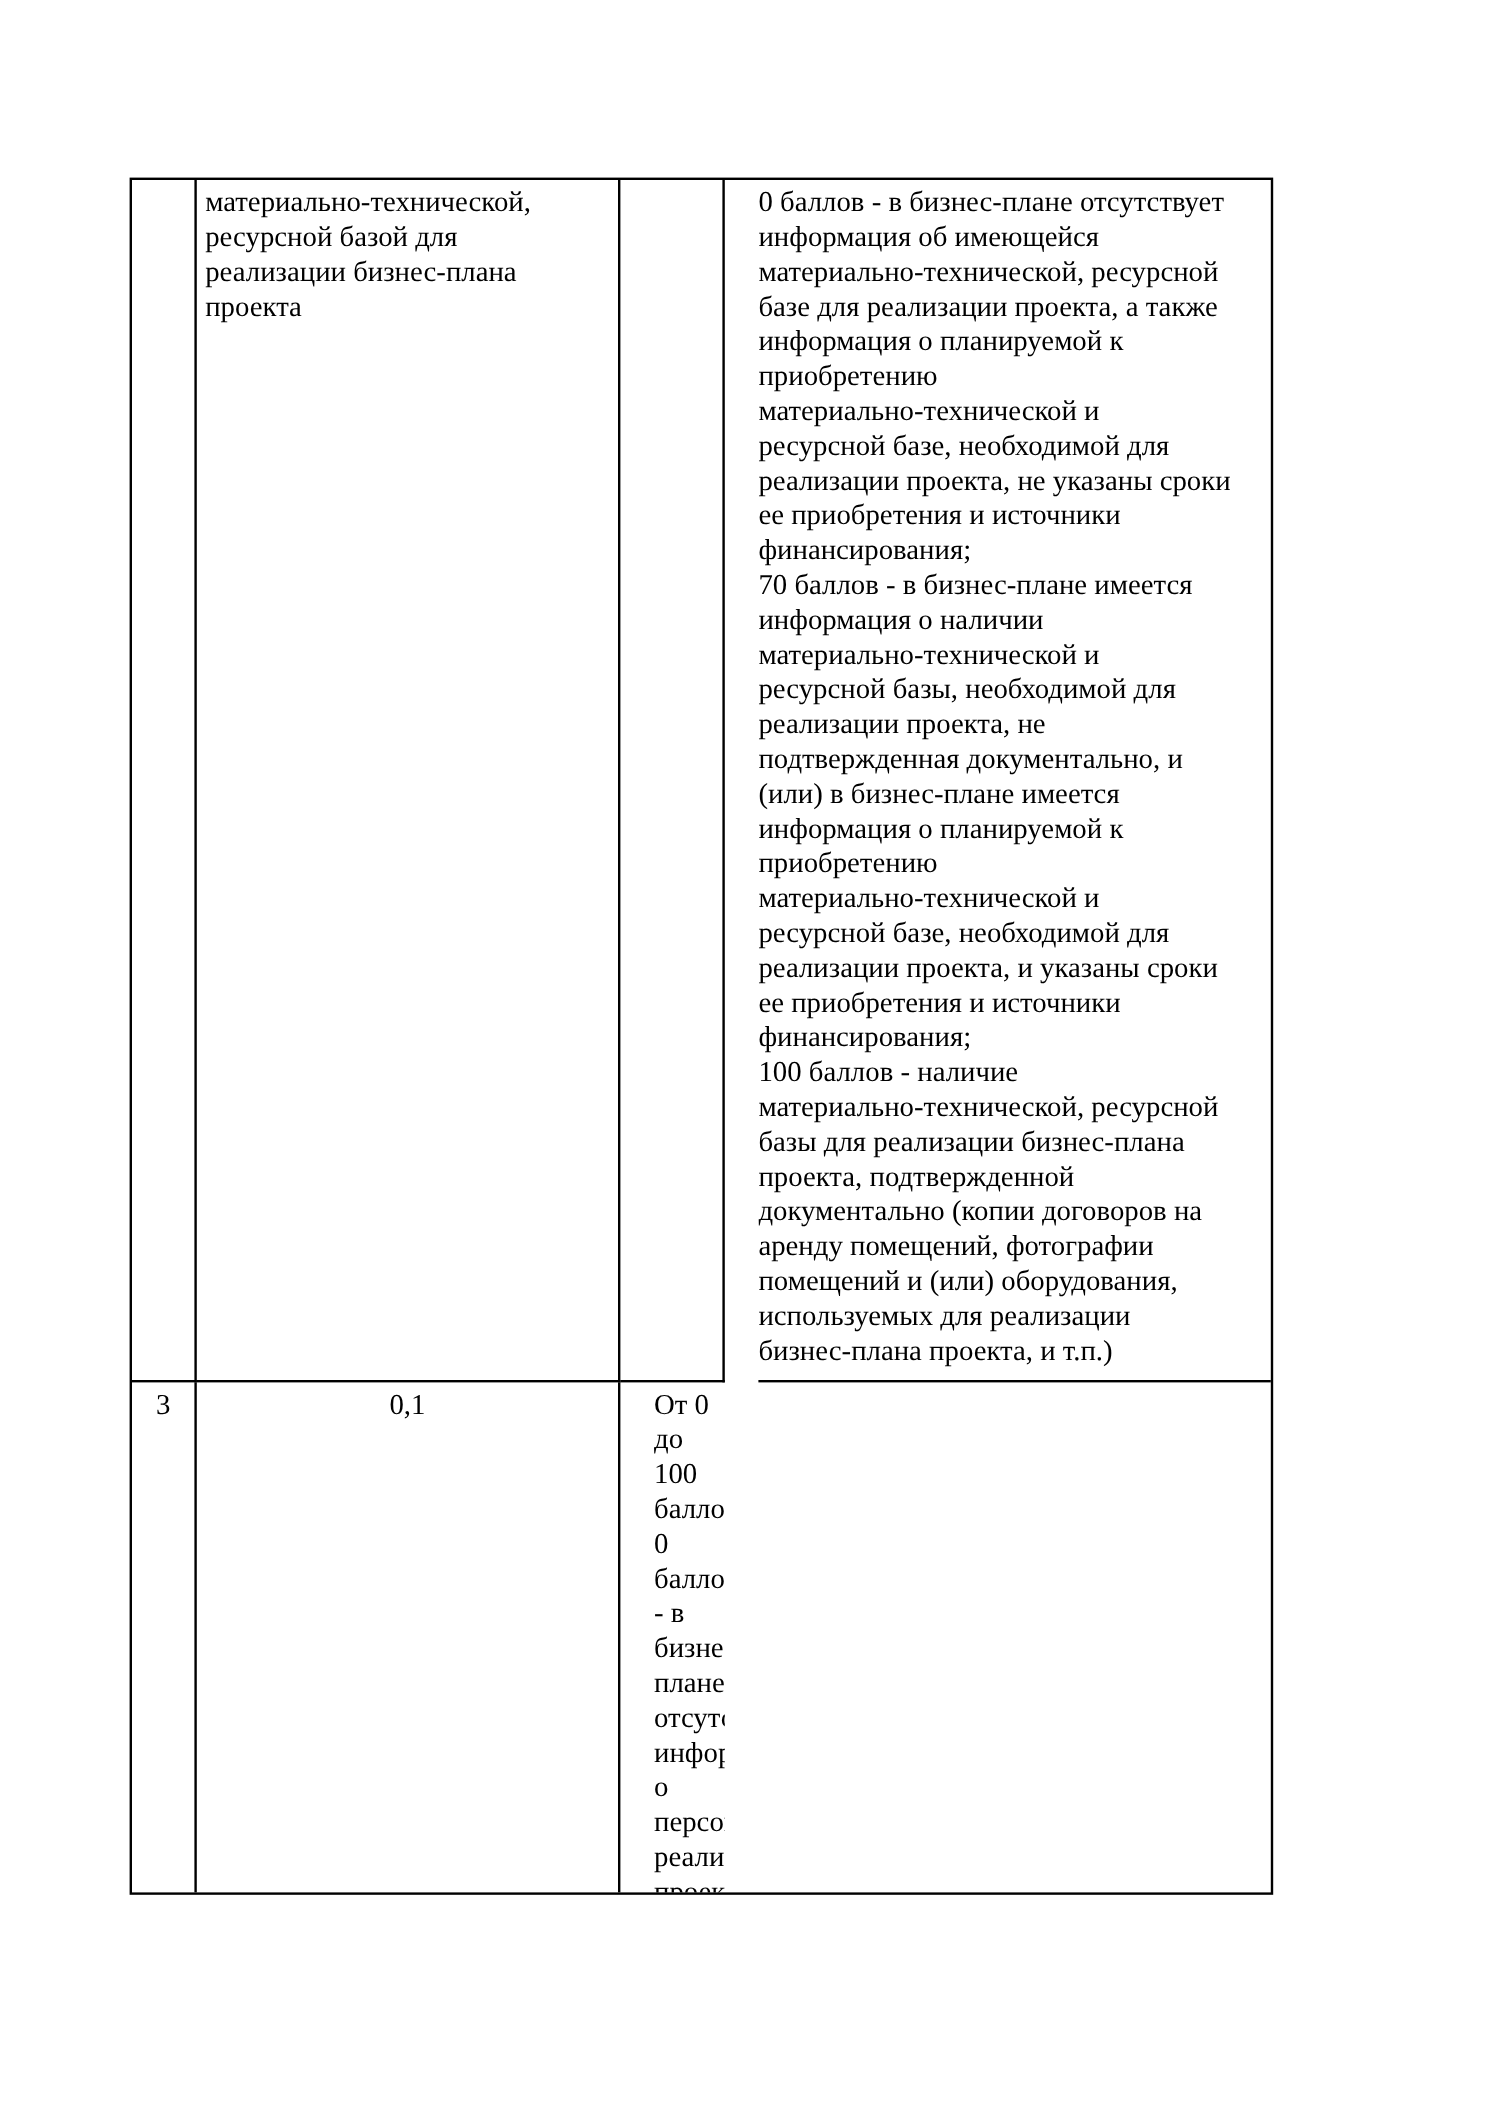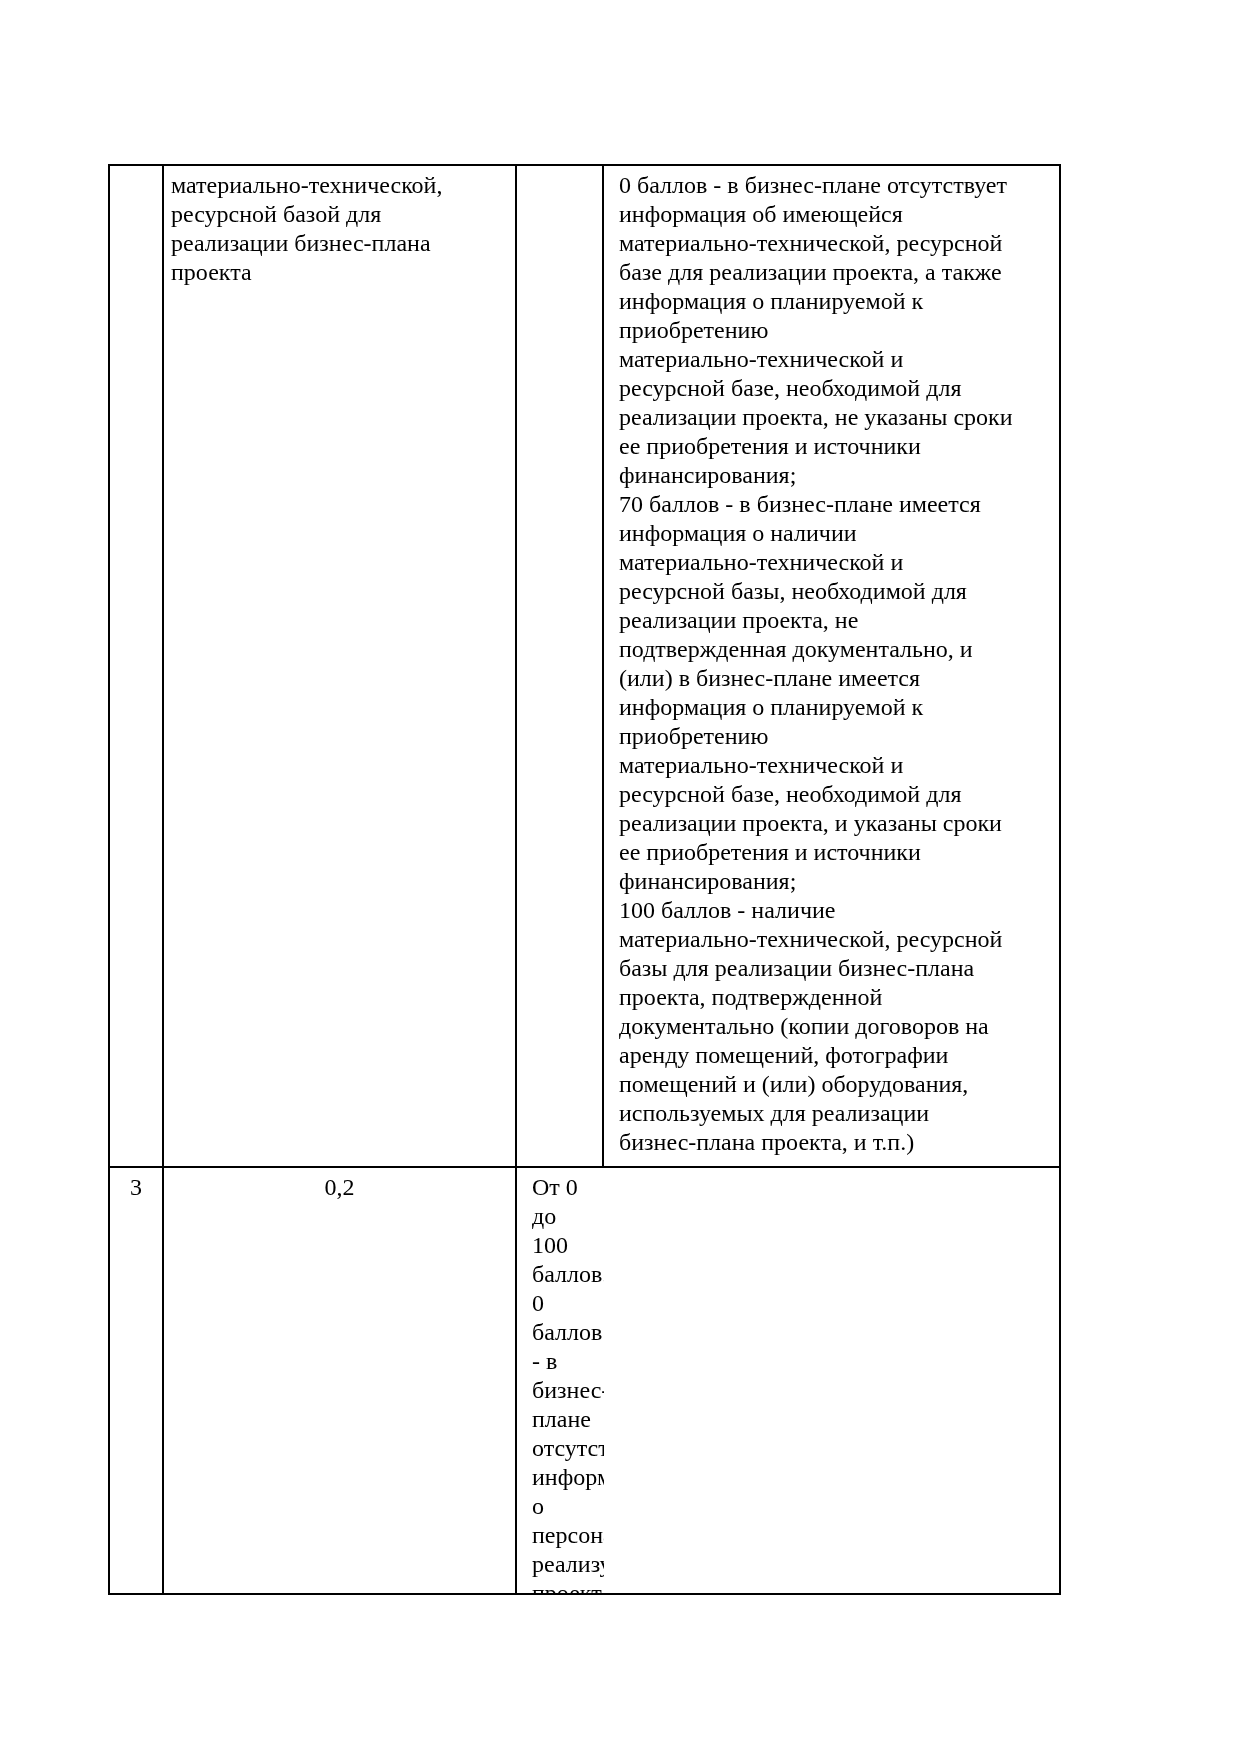--- a/index.html
+++ b/index.html
@@ -11,38 +11,38 @@
     position: relative;
     width: 1240px;
     height: 1754px;
     background: #ffffff;
     color: #000000;
     font-family: "Liberation Serif", serif;
   }
   .doc-table {
     position: absolute;
     left: 108px;
-    top: 164px;
+    top: 148px;
     display: grid;
     grid-template-columns: 54px 353px 87px 455px;
     grid-template-rows: 1002px 425px;
     border: 2px solid #000000;
     box-sizing: border-box;
   }
   .cell {
     box-sizing: border-box;
     border-right: 2px solid #000000;
     border-bottom: 2px solid #000000;
     padding: 5px 6px 0 7px;
     font-size: 24px;
     line-height: 29px;
     white-space: pre-line;
     overflow: hidden;
   }
-  .c4 { border-right: none; padding-left: 15px; }
+  .c4 { border-right: none; padding-left: 0; margin-left: 28px; }
   .r2 { border-bottom: none; }
   .center { text-align: center; padding-left: 2px; padding-right: 2px; }
 </style>
 </head>
 <body>
 
 <div class="page">
   <div class="doc-table">
 
     <div class="cell c1 r1 center"></div>
@@ -80,21 +80,21 @@
 материально-технической, ресурсной
 базы для реализации бизнес-плана
 проекта, подтвержденной
 документально (копии договоров на
 аренду помещений, фотографии
 помещений и (или) оборудования,
 используемых для реализации
 бизнес-плана проекта, и т.п.)</div>
 
     <div class="cell c1 r2 center">3</div>
-    <div class="cell c3 r2 center">0,2</div>
+    <div class="cell c3 r2 center">0,1</div>
     <div class="cell c4 r2">От 0 до 100 баллов.
 0 баллов - в бизнес-плане отсутствует
 информация о персонале,
 реализующем проект, и его
 квалификации;
 30 баллов - в бизнес-плане имеется
 информация о персонале,
 реализующем проект, но отсутствует
 информация о его квалификации,
 наличии образования и (или) опыта

